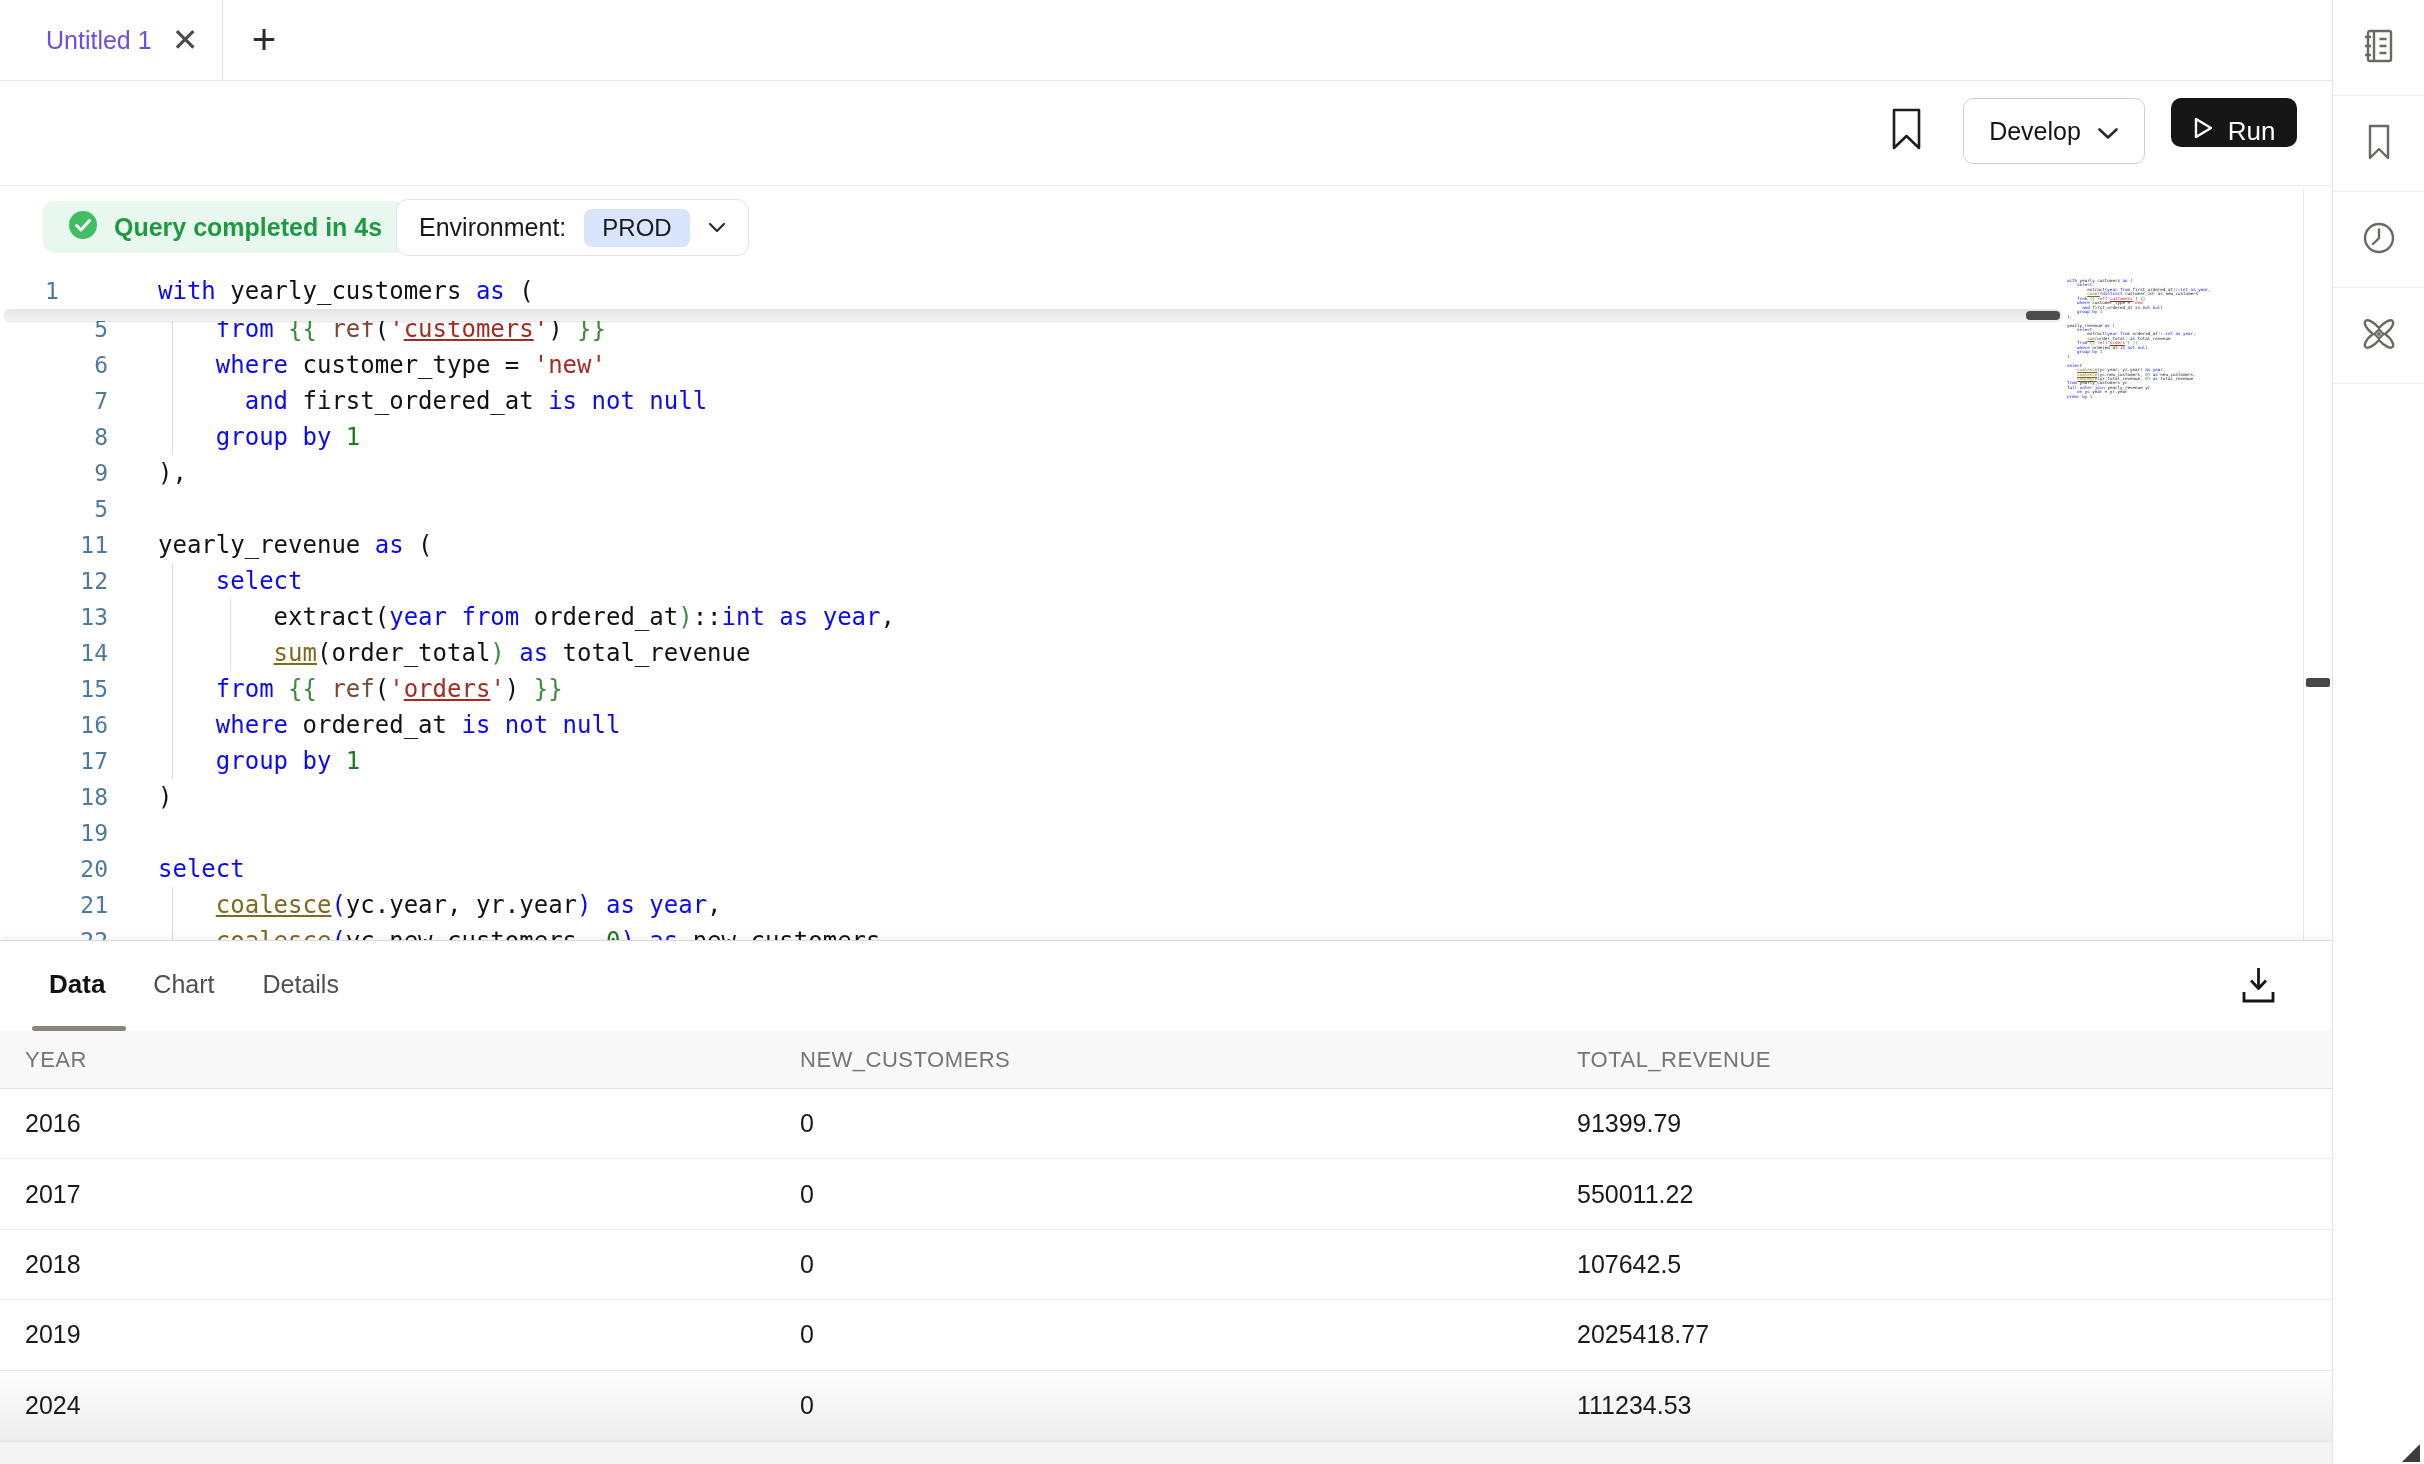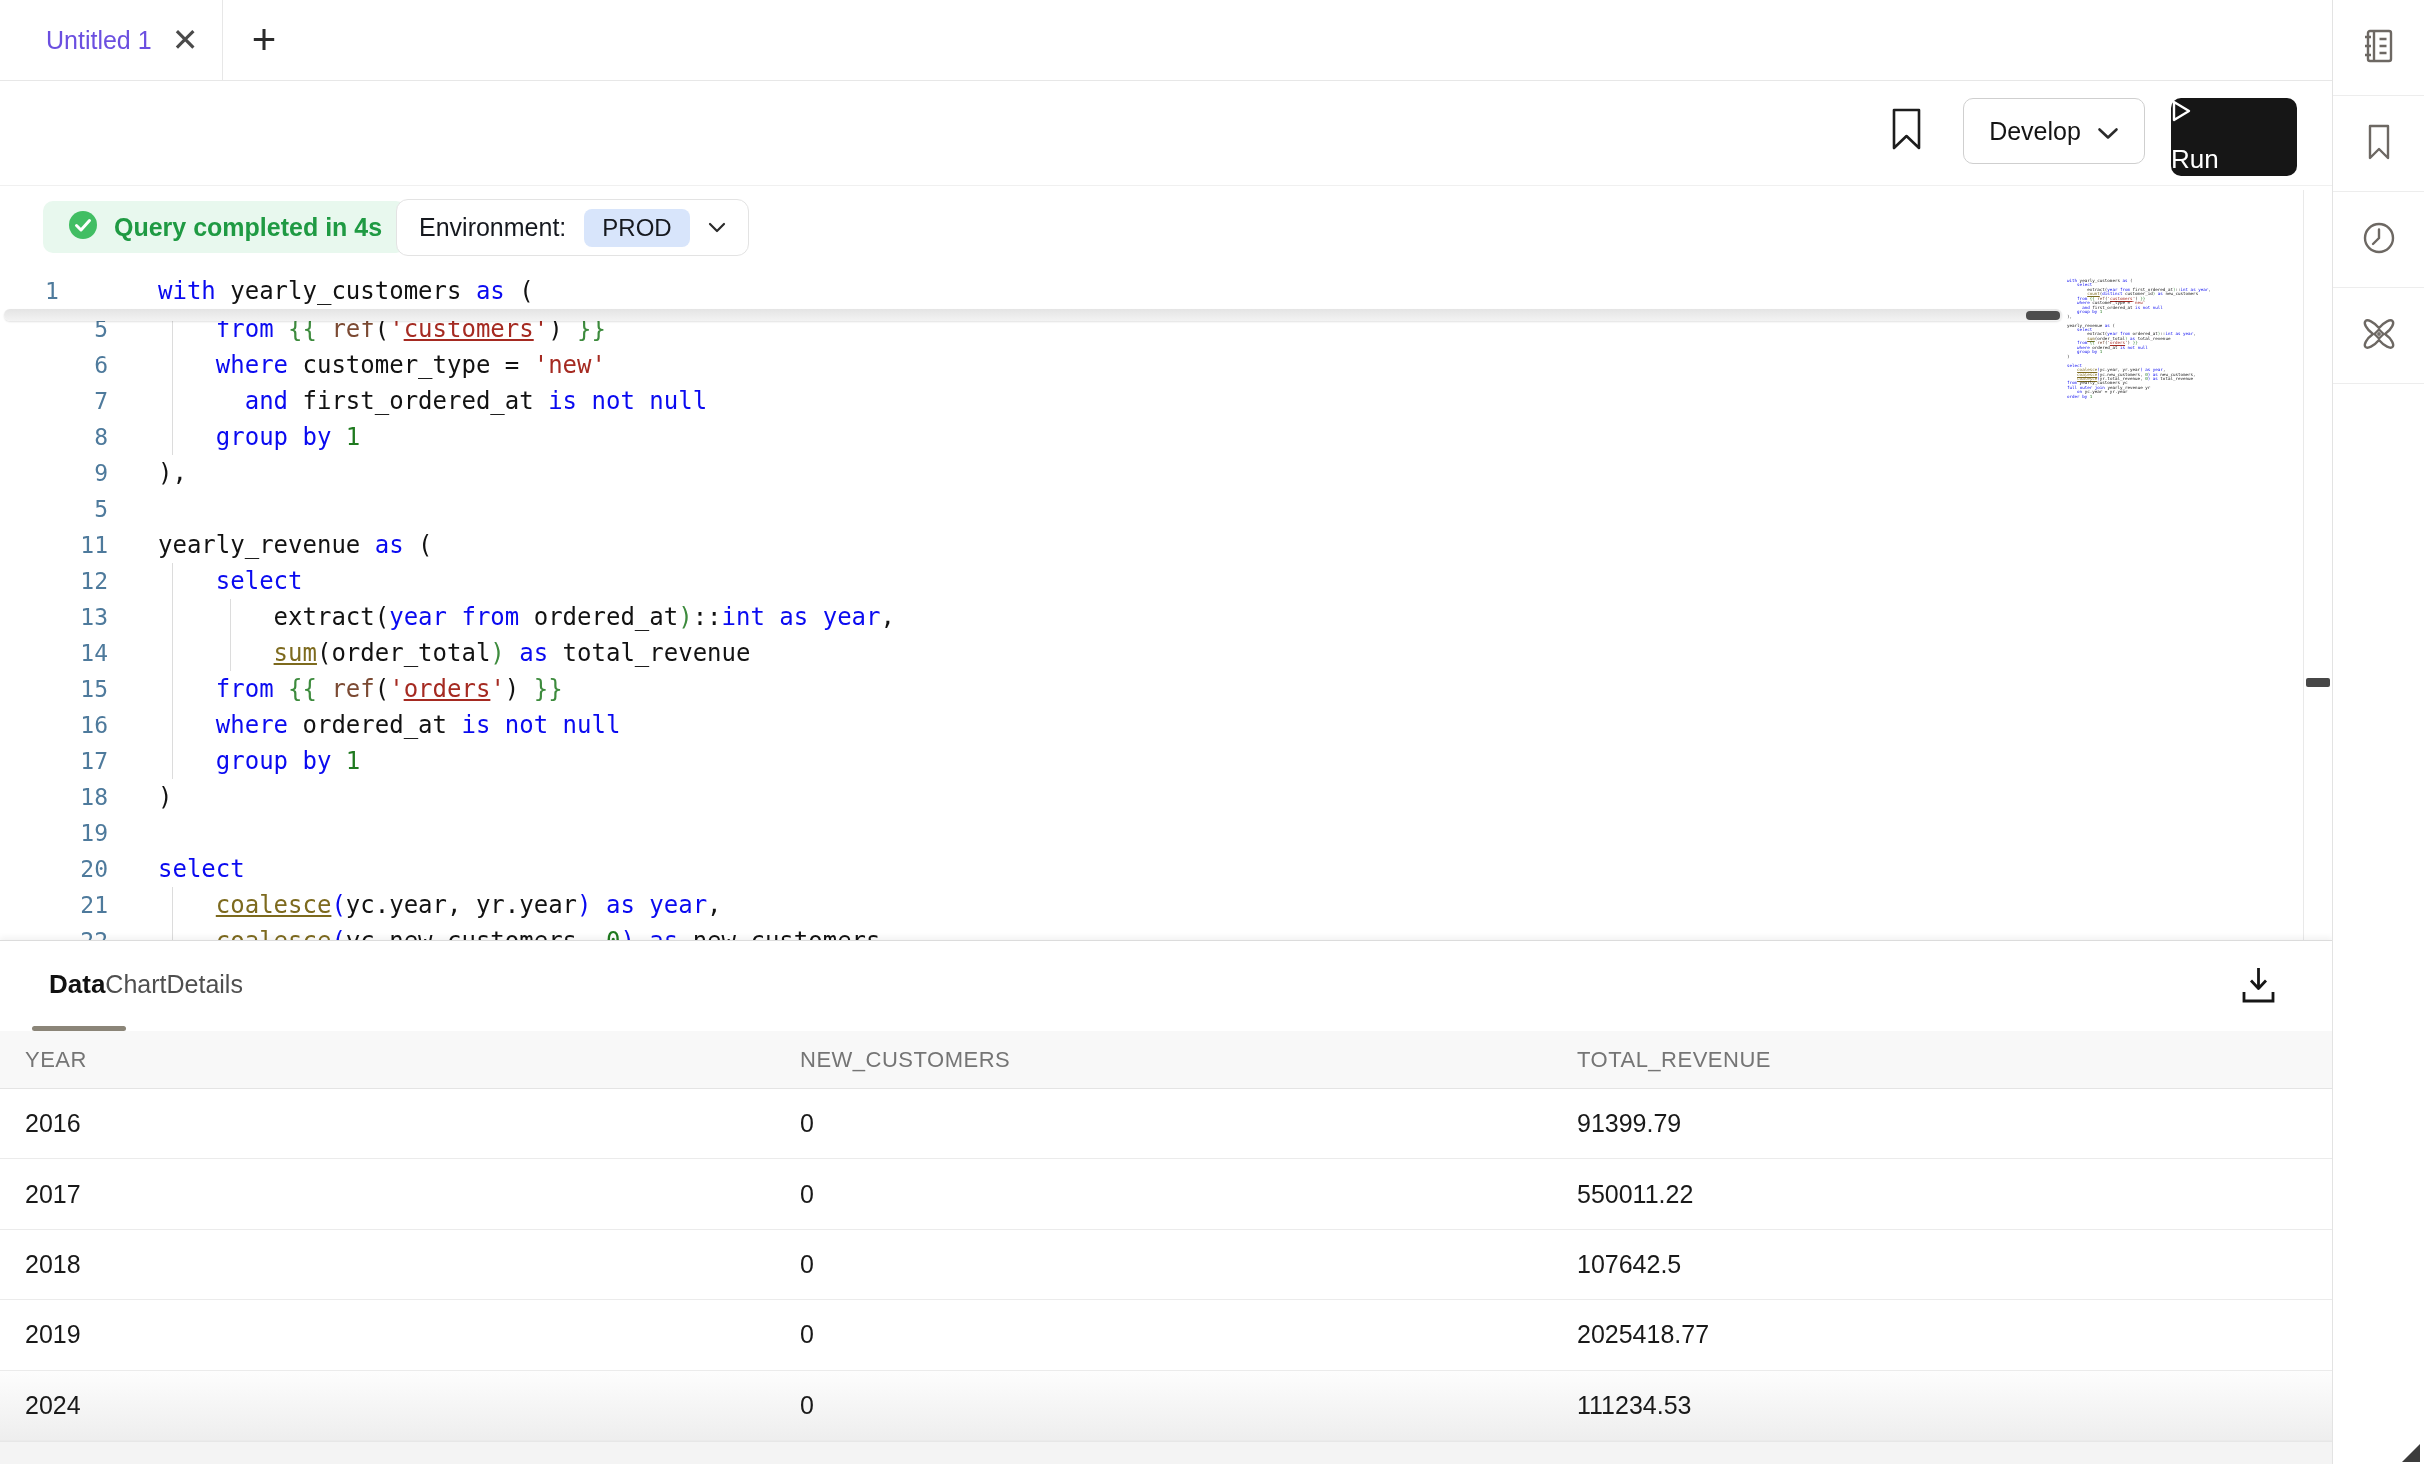--- a/index.html
+++ b/index.html
@@ -15,22 +15,22 @@
   #tab-active .tab-label{color:var(--accent);font-size:25px;}
   .tab-close{font-size:32px;color:#4a4a4a;line-height:1;font-weight:300;}
   #tab-divider{position:absolute;left:222px;top:0;height:80px;border-left:1px solid #e7e7e7;}
   #tab-plus{position:absolute;left:230px;top:0;width:68px;height:80px;display:flex;align-items:center;justify-content:center;font-size:42px;font-weight:300;color:#2b2b2b;}
 
   
   #toolbar{position:absolute;left:0;top:81px;width:2332px;height:104px;border-bottom:1px solid #f0f0f0;background:#fff;}
   #bookmark-btn{position:absolute;left:1888px;top:18px;width:36px;height:64px;display:flex;align-items:center;justify-content:center;}
   #develop-btn{position:absolute;left:1963px;top:17px;width:180px;height:64px;border:1.5px solid #cfcfcf;border-radius:10px;
     display:flex;align-items:center;justify-content:center;gap:16px;font-size:25px;color:#141414;background:#fff;}
-  #run-btn{position:absolute;left:2171px;top:17px;width:126px;height:78px;background:var(--run-bg);border-radius:10px;
-    display:flex;align-items:flex-start;justify-content:center;gap:14px;color:#fff;font-size:26px;font-weight:500;flex-direction:column;}
+  #run-btn{position:absolute;left:2171px;top:17px;width:126px;height:49px;background:var(--run-bg);border-radius:10px;
+    display:flex;align-items:flex-end;justify-content:center;gap:14px;color:#fff;font-size:26px;font-weight:500;}
 
   
   #status-pill{position:absolute;left:43px;top:201px;height:52px;border-radius:10px;background:var(--status-bg);
     display:flex;align-items:center;gap:15px;padding:0 24px 0 24px;}
   #status-pill .status-text{color:var(--status-text);font-size:25px;font-weight:600;}
   #env-select{position:absolute;left:396px;top:199px;height:55px;border:1px solid #e3e3e3;border-radius:12px;background:#fff;
     display:flex;align-items:center;gap:18px;padding:0 22px;}
   #env-select .env-label{font-size:25px;color:#16191f;}
   #env-select .env-chip{background:var(--chip-bg);color:var(--chip-text);border-radius:8px;padding:5px 18px;font-size:24px;font-weight:500;}
 
@@ -61,21 +61,21 @@
   
   #minimap{position:absolute;left:2067px;top:14px;width:150px;font-size:4.2px;line-height:4.45px;white-space:pre;pointer-events:none;}
 
   
   #editor-right-edge{position:absolute;left:2303px;top:190px;height:750px;width:0;border-left:1px solid #e9e9e9;}
   #vscroll-thumb{position:absolute;left:2306px;top:678px;width:24px;height:9px;border-radius:2px;background:#474747;}
 
   
   #results{position:absolute;left:0;top:940px;width:2332px;height:524px;background:#fff;
     border-top:1px solid #dcdcdc;box-shadow:0 -3px 6px rgba(0,0,0,0.05);}
-  #results-tabs{position:absolute;left:49px;top:28px;display:flex;align-items:baseline;}
+  #results-tabs{position:absolute;left:49px;top:28px;display:flex;gap:48px;align-items:baseline;}
   .rtab{font-size:25px;color:#4f4f4f;}
   .rtab.active{font-weight:700;color:#111;font-size:26px;}
   #tab-underline{position:absolute;left:32px;top:85px;width:94px;height:5px;border-radius:3px;background:#8b8578;}
   #download-btn{position:absolute;left:2232px;top:18px;width:52px;height:56px;display:flex;align-items:center;justify-content:center;}
 
   #table-header{position:absolute;left:0;top:90px;width:100%;height:58px;background:#f8f8f8;border-bottom:1px solid #e4e4e4;
     display:grid;grid-template-columns:775px 777px 1fr;align-items:center;padding-left:25px;box-sizing:border-box;
     color:#757575;font-size:22px;letter-spacing:0.5px;}
   #table-rows{position:absolute;left:0;top:148px;width:100%;}
   .trow{height:70.4px;display:grid;grid-template-columns:775px 777px 1fr;align-items:center;padding-left:25px;

